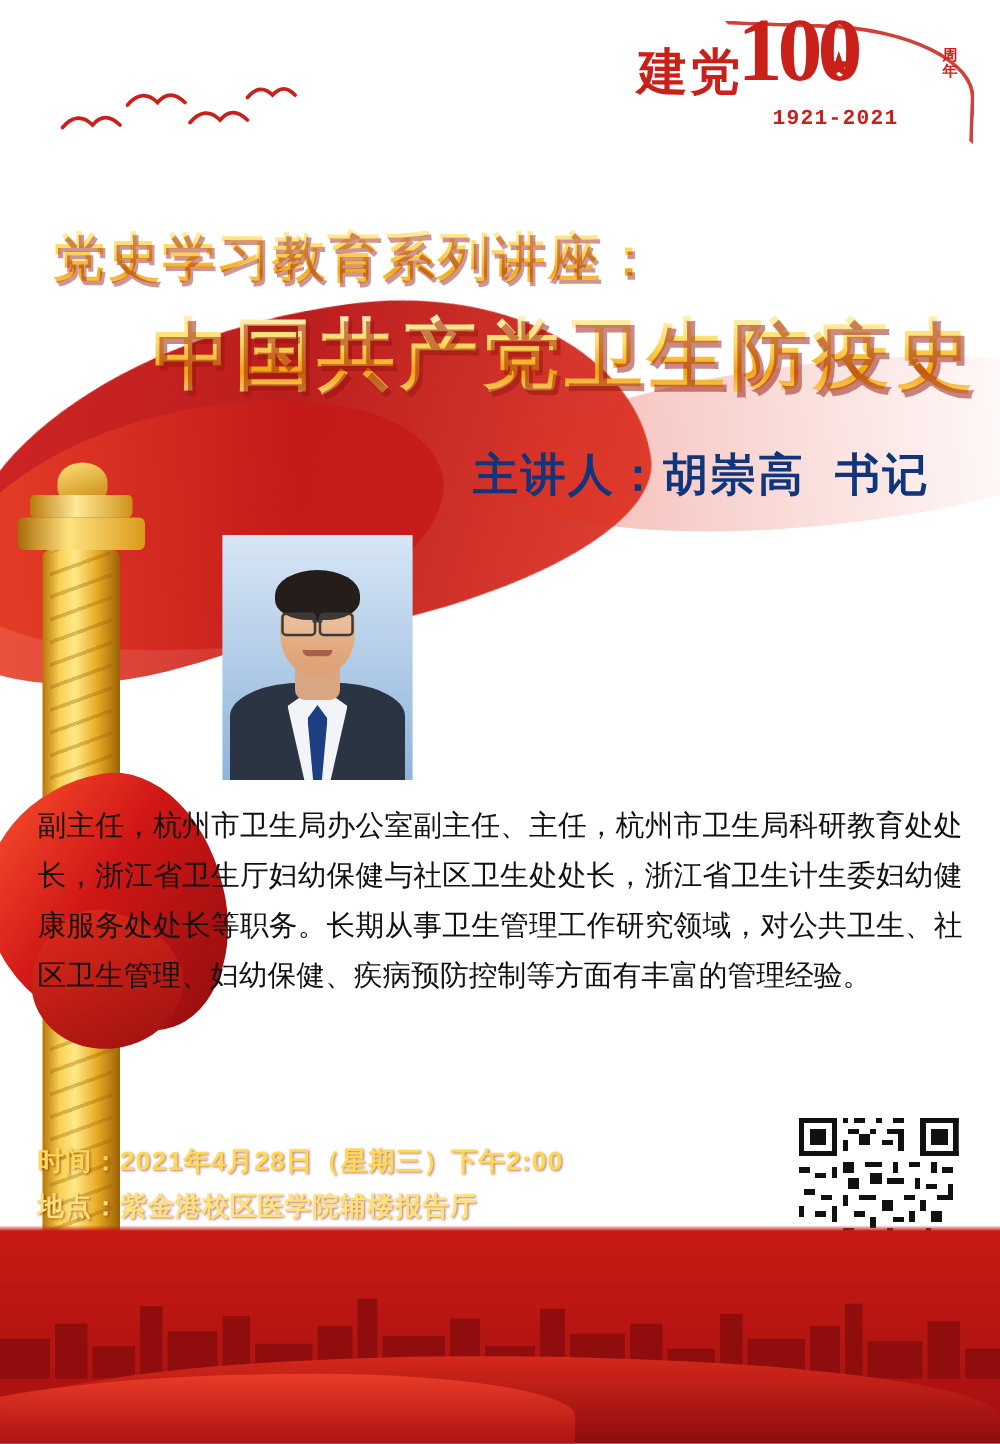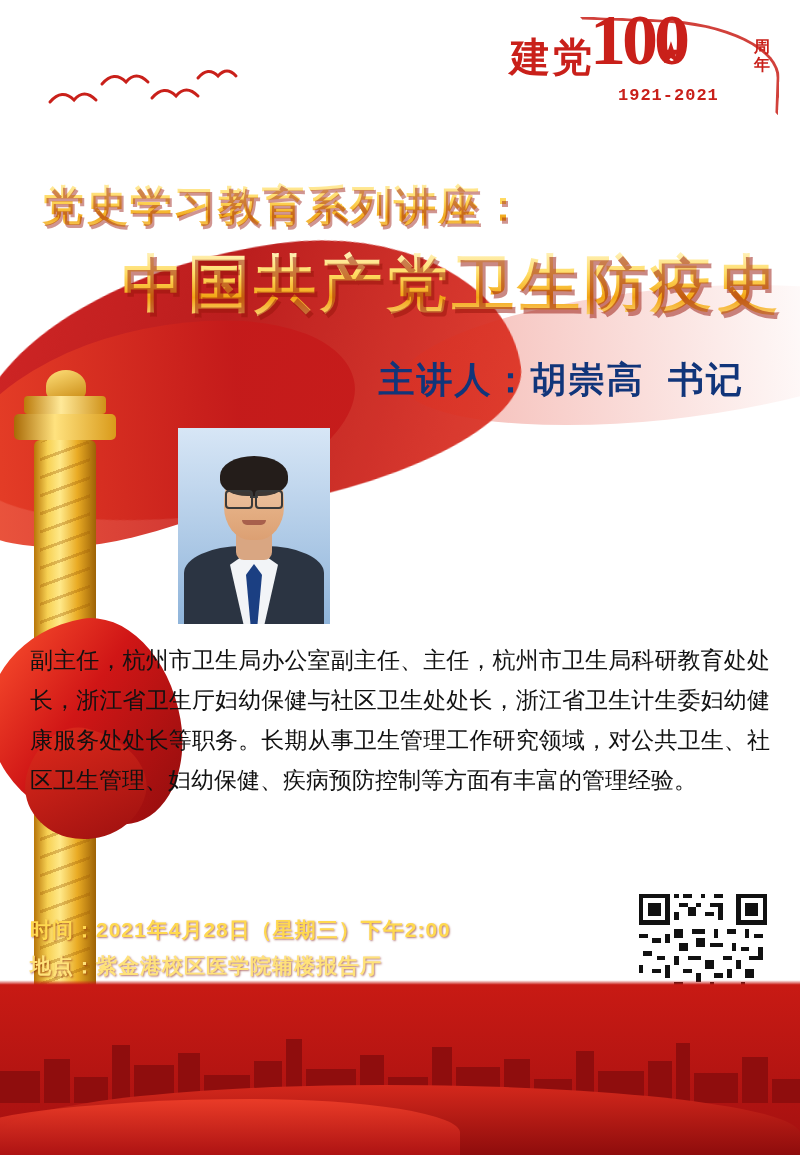--- a/index.html
+++ b/index.html
@@ -108,21 +108,21 @@
     font-size:72px;font-weight:bold;color:#c9201a;letter-spacing:-4px;
     font-family:"Liberation Serif","DejaVu Serif",serif;
     line-height:1;
   }
   .logo-star{
     position:absolute;left:156px;top:26px;width:34px;height:34px;
     color:#c9201a;font-size:30px;line-height:30px;text-align:center;
   }
   .logo-zn{
     position:absolute;right:4px;top:26px;
-    font-size:16px;color:#c9201a;font-weight:bold;line-height:1.1;width:20px;
+    font-size:12px;color:#c9201a;font-weight:bold;line-height:1.1;width:20px;
   }
   .logo-years{
     position:absolute;left:120px;top:74px;
     font-size:17px;color:#c9201a;font-weight:bold;letter-spacing:1px;
     font-family:Liberation Mono, monospace;
   }
   .logo-swoosh{
     position:absolute;left:80px;top:8px;width:196px;height:86px;
     border:3px solid #c9201a;border-left-color:transparent;border-bottom-color:transparent;
     border-radius:0 60% 0 0;transform:rotate(2deg);opacity:.85;

